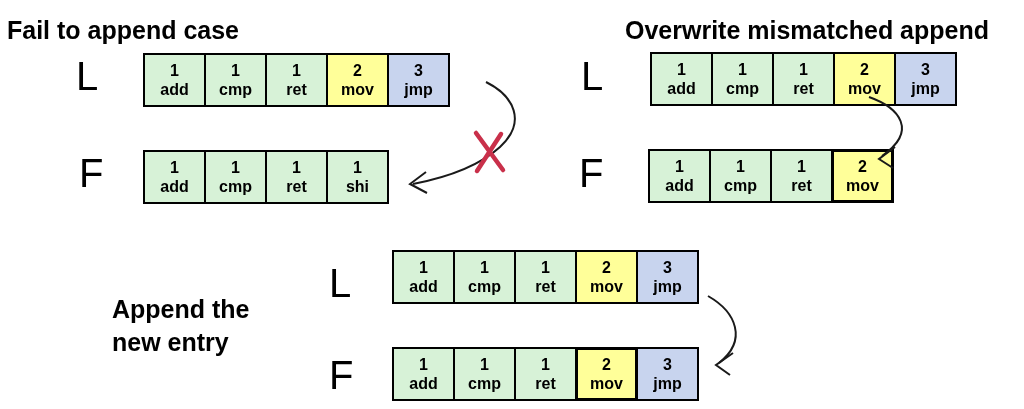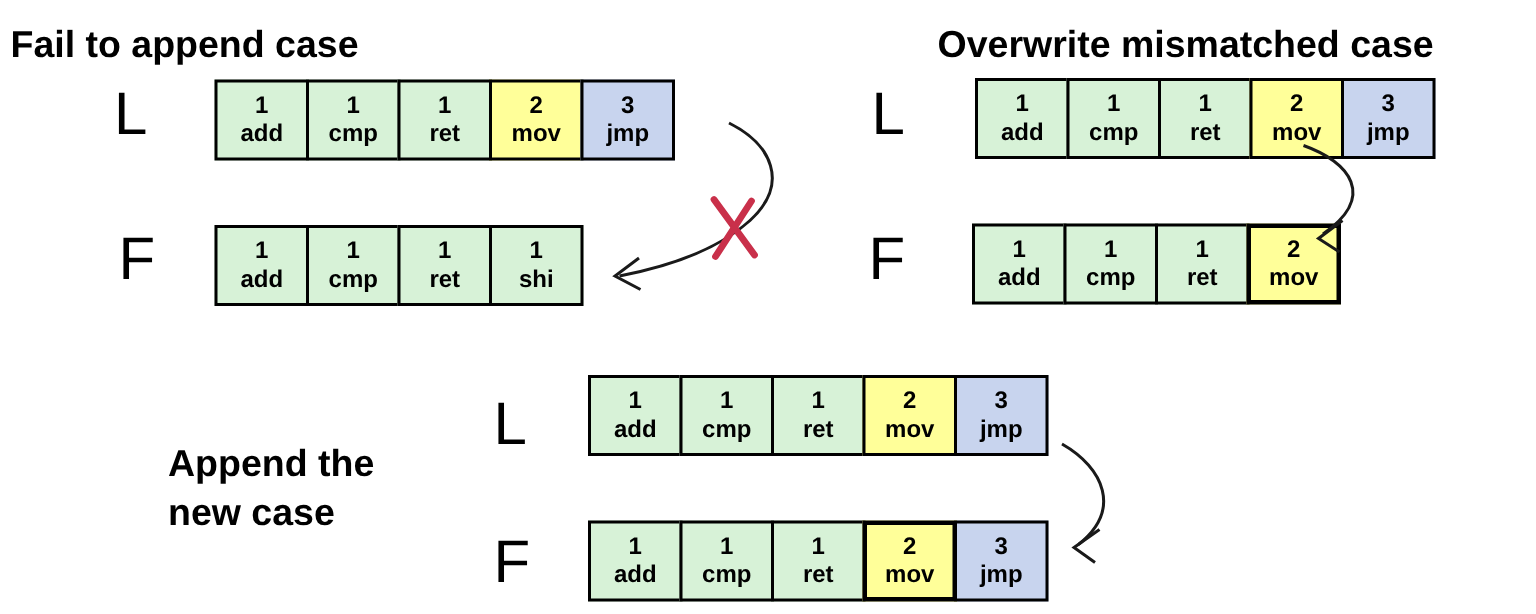--- a/index.html
+++ b/index.html
@@ -97,21 +97,21 @@
     <div class="cell" style="background-color: rgb(215, 242, 215);">
       <div>1</div>
       <div>ret</div>
     </div>
     <div class="cell" style="background-color: rgb(215, 242, 215);">
       <div>1</div>
       <div>shi</div>
     </div>
   </div>
 
-  <div class="section-title" style="left:625px;top:14px">Overwrite mismatched case</div>
+  <div class="section-title" style="left:625px;top:14px">Overwrite mismatched append</div>
 
   <div class="row-label" style="left:581px;top:56px">L</div>
   <div class="entry-row" style="left:650px;top:52px">
     <div class="cell" style="background-color: rgb(215, 242, 215);">
       <div>1</div>
       <div>add</div>
     </div>
     <div class="cell" style="background-color: rgb(215, 242, 215);">
       <div>1</div>
       <div>cmp</div>
@@ -145,21 +145,21 @@
       <div>ret</div>
     </div>
     <div class="cell thick" style="background-color: rgb(255, 255, 153);">
       <div>2</div>
       <div>mov</div>
     </div>
   </div>
 
   <div class="section-title" style="left:112px;top:293px">
     <div>Append the</div>
-    <div>new case</div>
+    <div>new entry</div>
   </div>
 
   <div class="row-label" style="left:329px;top:263px">L</div>
   <div class="entry-row" style="left:392px;top:250px">
     <div class="cell" style="background-color: rgb(215, 242, 215);">
       <div>1</div>
       <div>add</div>
     </div>
     <div class="cell" style="background-color: rgb(215, 242, 215);">
       <div>1</div>

